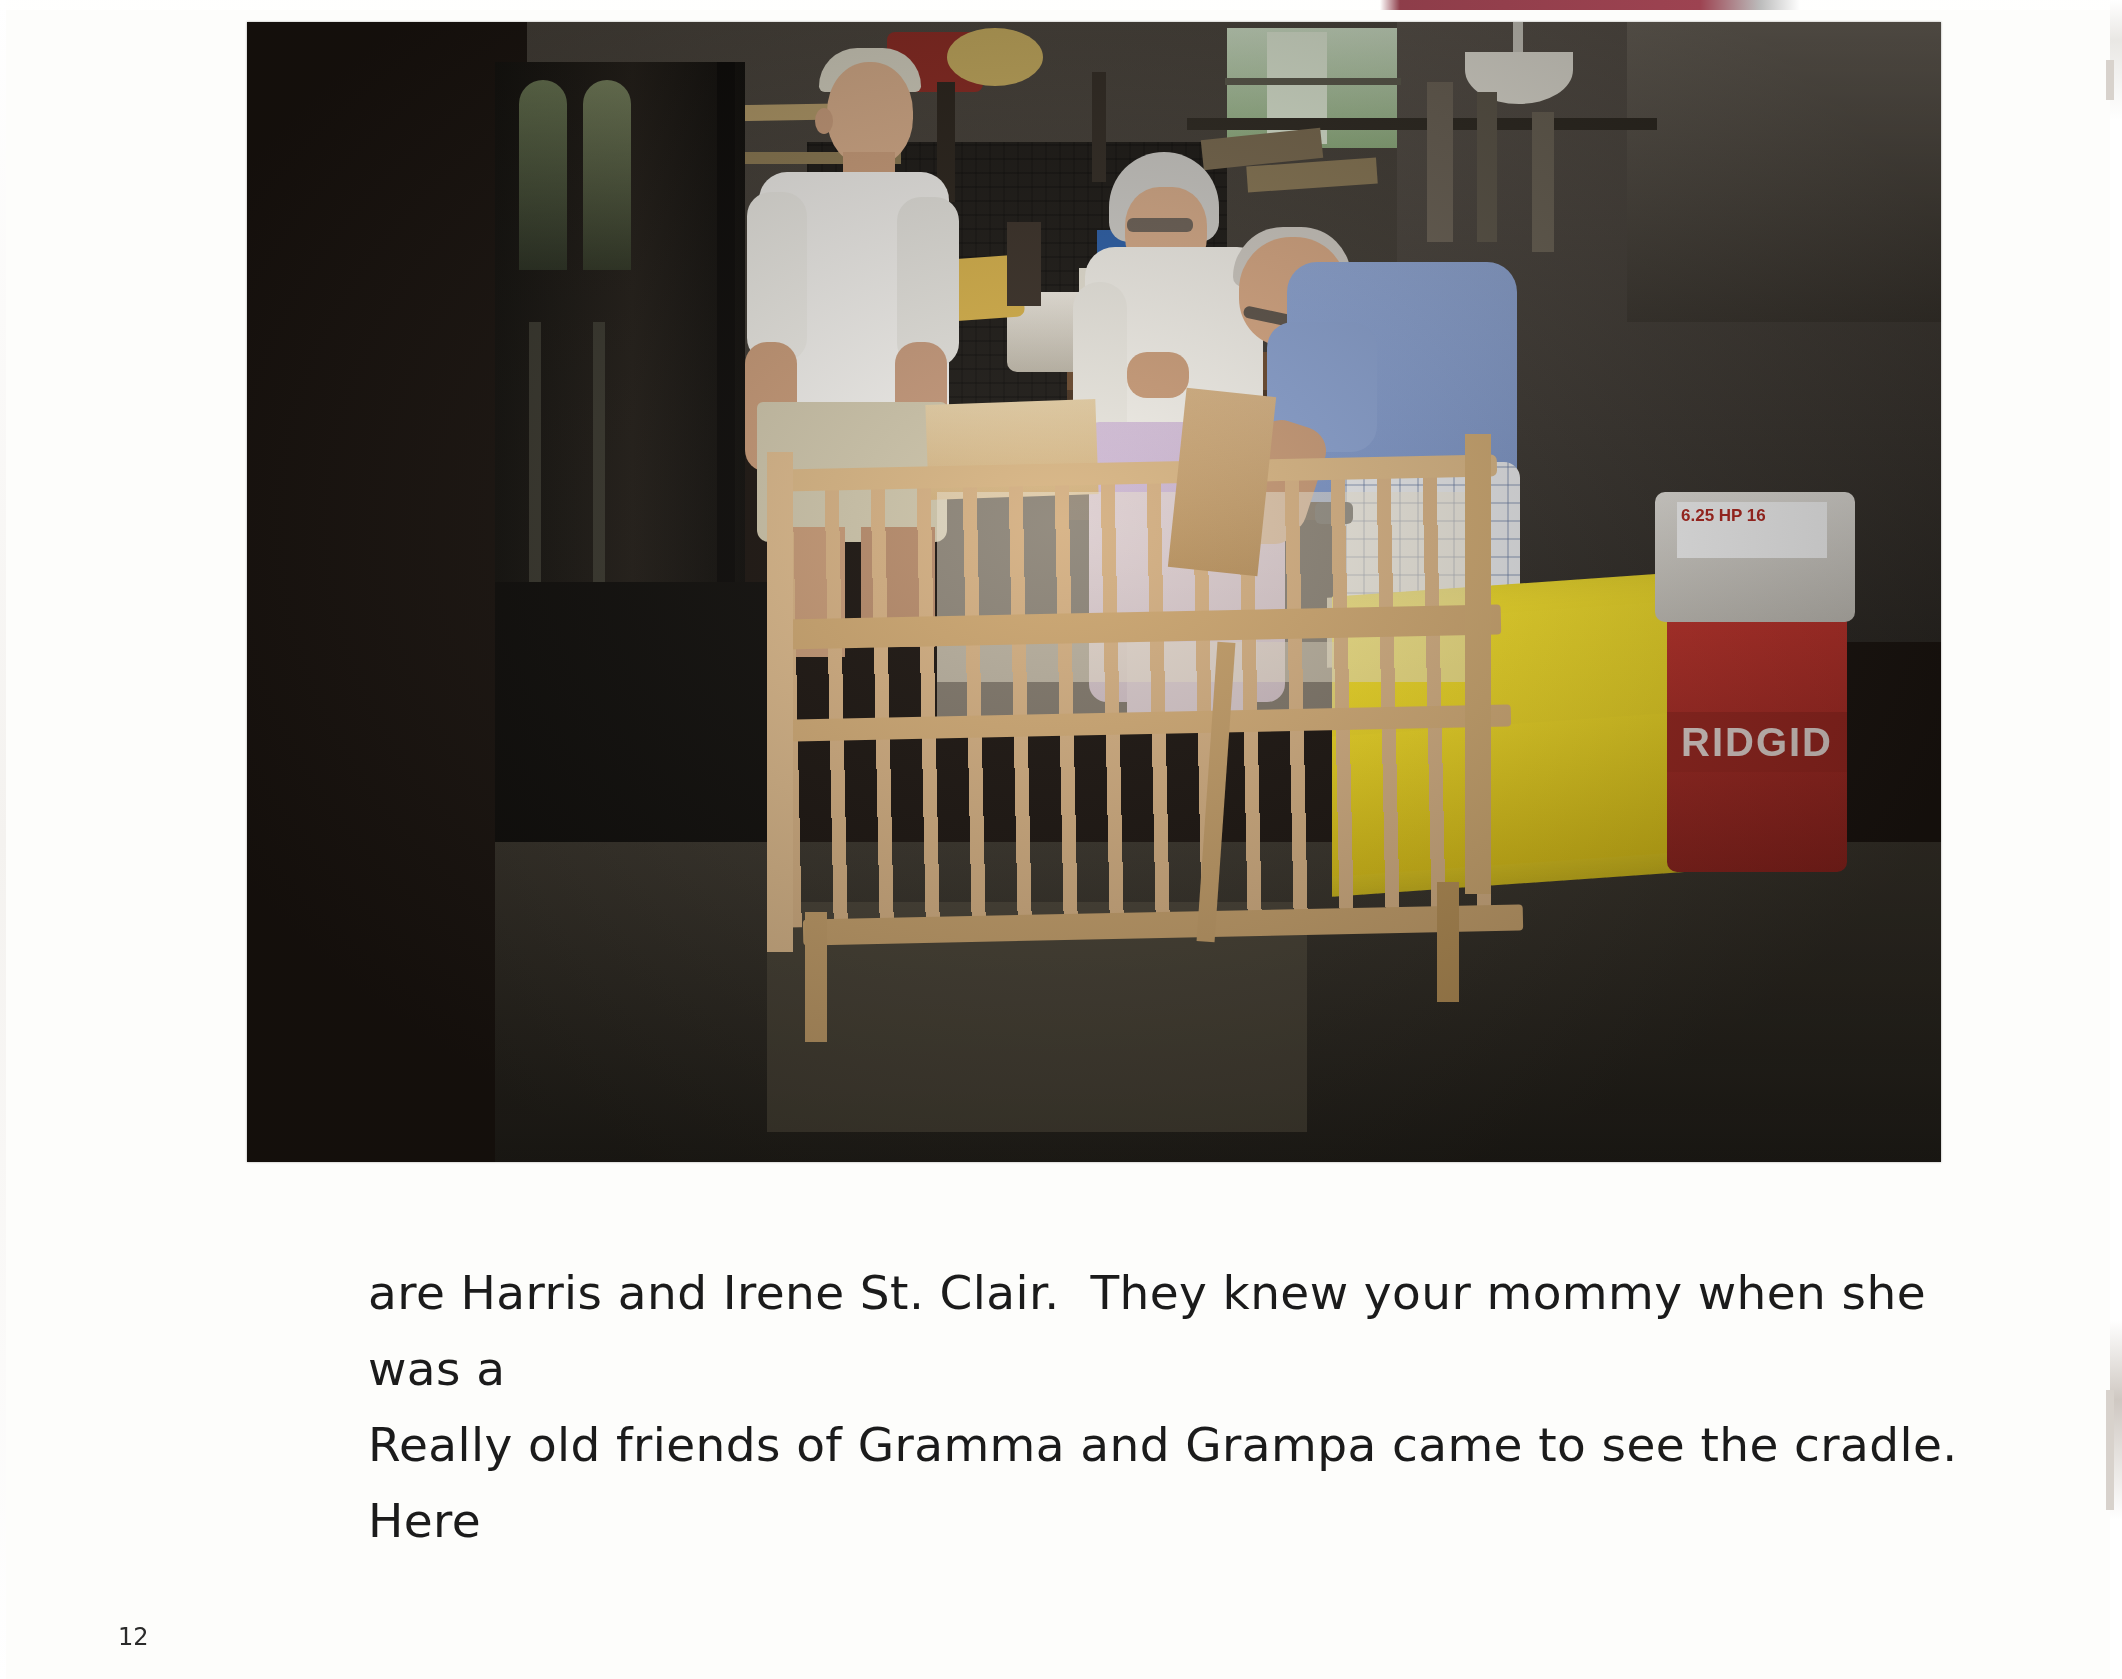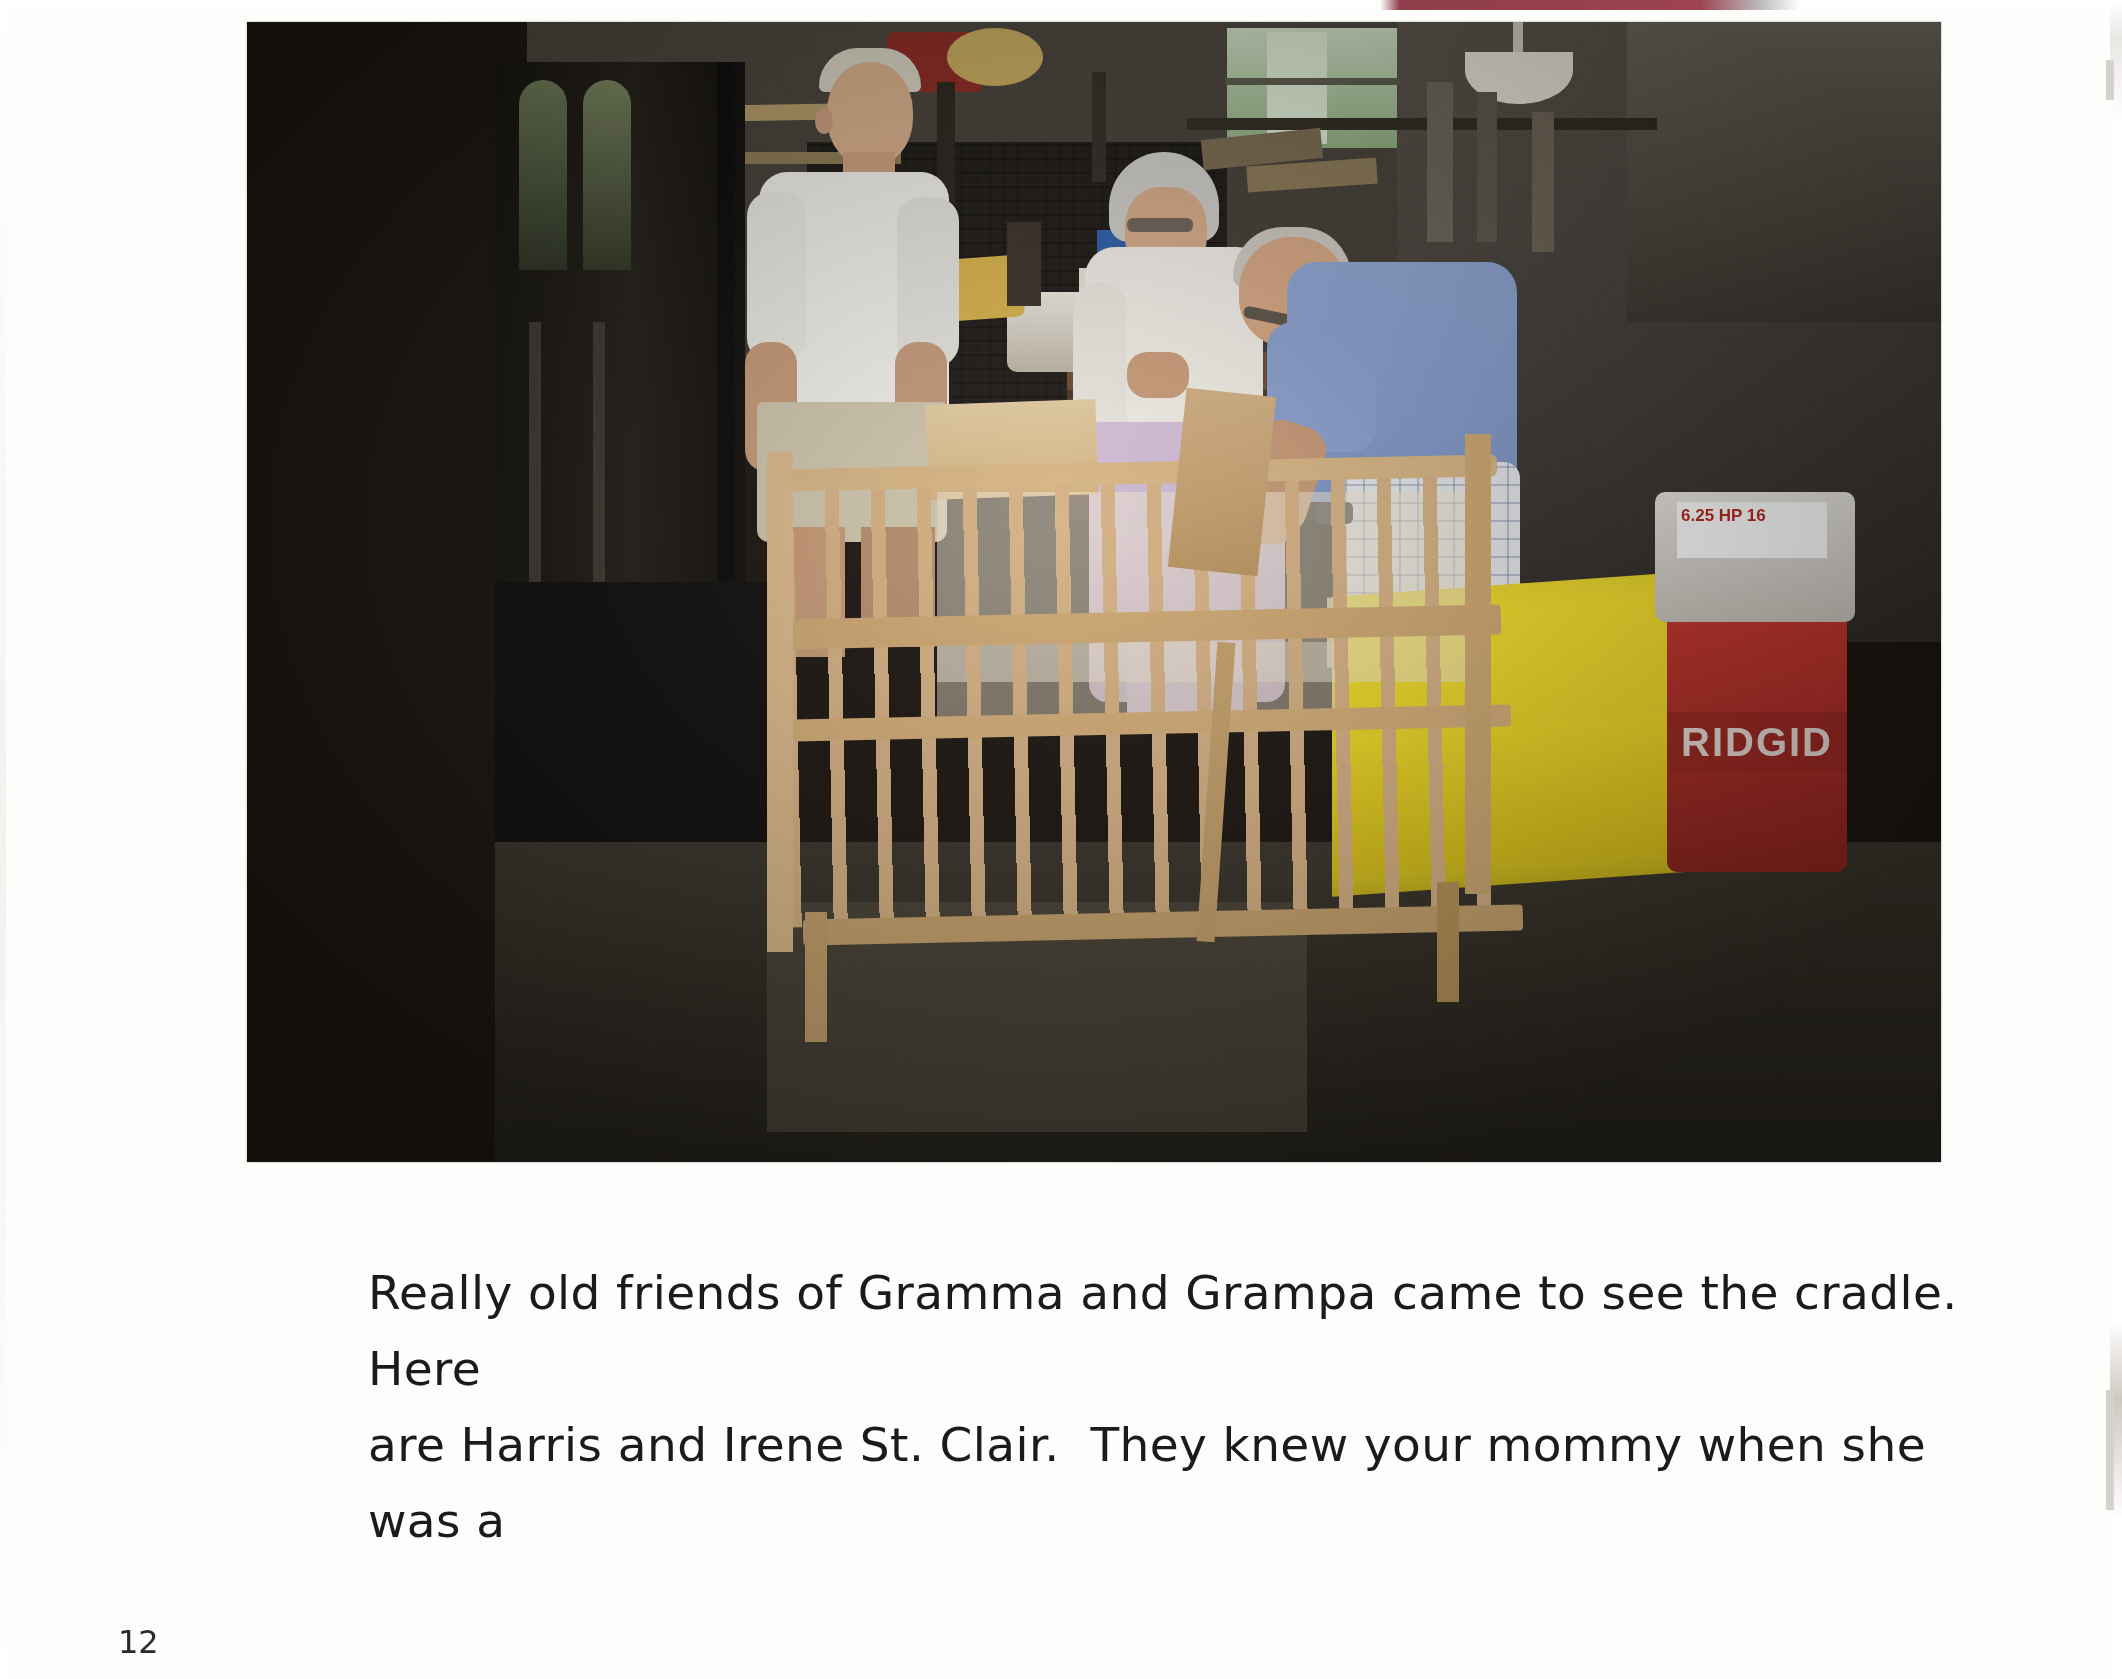--- a/index.html
+++ b/index.html
@@ -388,21 +388,21 @@
     letter-spacing: .4px;
   }
   #caption .line { white-space: pre-wrap; }
 
   
   #page-number {
     position: absolute;
     left: 118px;
     top: 1623px;
     font-family: "DejaVu Sans", sans-serif;
-    font-size: 32px;
+    font-size: 24px;
     color: #2a2a2a;
   }
 </style>
 </head>
 <body>
 
 <div id="page-sheet">
 
   <div class="scan-edge-left"></div>
   <div class="scan-edge-top"></div>
@@ -509,19 +509,19 @@
     <div class="ph crib-post-r"></div>
     <div class="ph crib-leg-l"></div>
     <div class="ph crib-leg-r"></div>
     <div class="ph crib-diag"></div>
     <div class="ph crib-board-hold"></div>
 
     <div class="ph photo-shade"></div>
   </div>
 
   <div id="caption">
+    <div class="line">are Harris and Irene St. Clair.  They knew your mommy when she was a</div>
     <div class="line">Really old friends of Gramma and Grampa came to see the cradle.  Here</div>
-    <div class="line">are Harris and Irene St. Clair.  They knew your mommy when she was a</div>
   </div>
 
   <div id="page-number">12</div>
 
 </div>
 
 </body></html>

